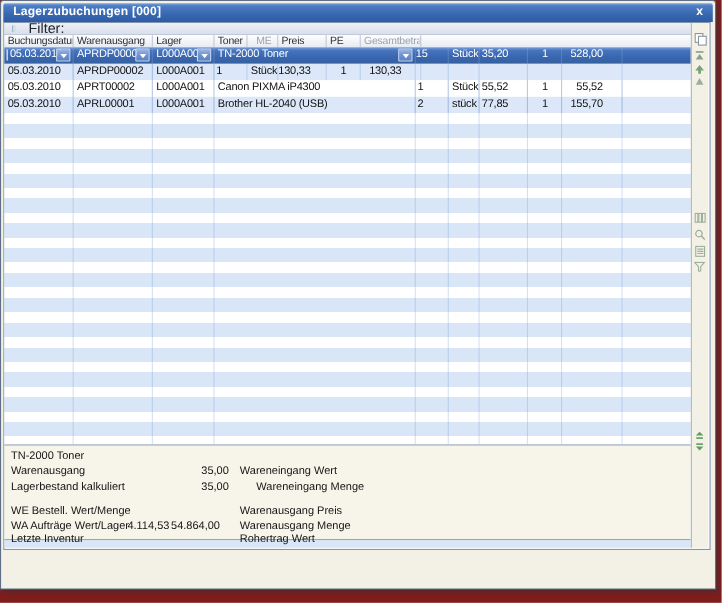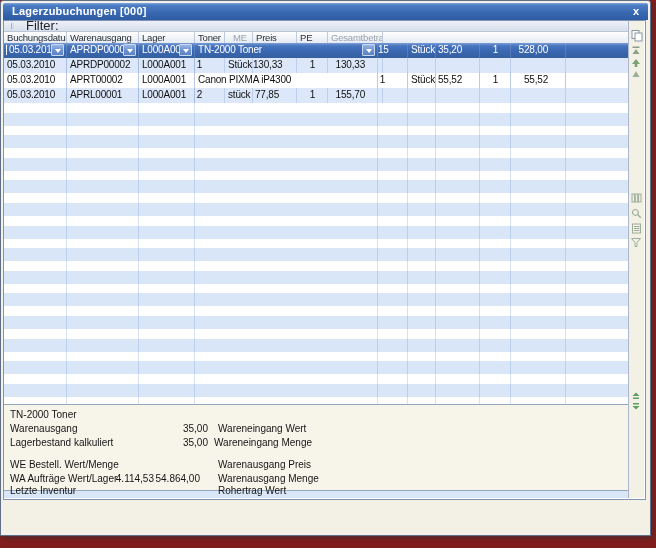--- a/index.html
+++ b/index.html
@@ -141,20 +141,21 @@
         <div class="cell c6 ar pr3">55,52</div>
         <div class="cell c7 ar pr12">1</div>
         <div class="cell c8 ar pr3">55,52</div>
         <div class="cell c9"></div>
       </div>
 
       <div class="row alt" style="top:67px">
         <div class="cell c0">05.03.2010</div>
         <div class="cell c1">APRL00001</div>
         <div class="cell c2">L000A001</div>
+        <div class="cell c3">Brother HL-2040 (USB)</div>
         <div class="cell c4 ar pr5">2</div>
         <div class="cell c5">stück</div>
         <div class="cell c6 ar pr3">77,85</div>
         <div class="cell c7 ar pr12">1</div>
         <div class="cell c8 ar pr3">155,70</div>
         <div class="cell c9"></div>
       </div>
 
       <div class="stripes"></div>
       <div class="laststripe"></div>
@@ -171,21 +172,21 @@
 
       <div class="panel">
         <span class="pl" style="left:6px;top:4px">TN-2000 Toner</span>
 
         <span class="pl" style="left:6px;top:18px">Warenausgang</span>
         <span class="pv" style="left:140px;top:18px;width:64px">35,00</span>
         <span class="pl" style="left:214px;top:18px">Wareneingang Wert</span>
 
         <span class="pl" style="left:6px;top:32px">Lagerbestand kalkuliert</span>
         <span class="pv" style="left:140px;top:32px;width:64px">35,00</span>
-        <span class="pl" style="left:210px;top:32px">Wareneingang Menge</span>
+        <span class="pl" style="left:229px;top:32px">Wareneingang Menge</span>
 
         <span class="pl" style="left:6px;top:54px">WE Bestell. Wert/Menge</span>
         <span class="pl" style="left:214px;top:54px">Warenausgang Preis</span>
 
         <span class="pl" style="left:6px;top:68px">WA Aufträge Wert/Lager</span>
         <span class="pv" style="left:60px;top:68px;width:90px">4.114,53</span>
         <span class="pv" style="left:140px;top:68px;width:56px">54.864,00</span>
         <span class="pl" style="left:214px;top:68px">Warenausgang Menge</span>
 
         <span class="pl" style="left:6px;top:75px;padding-top:5px">Letzte Inventur</span>

